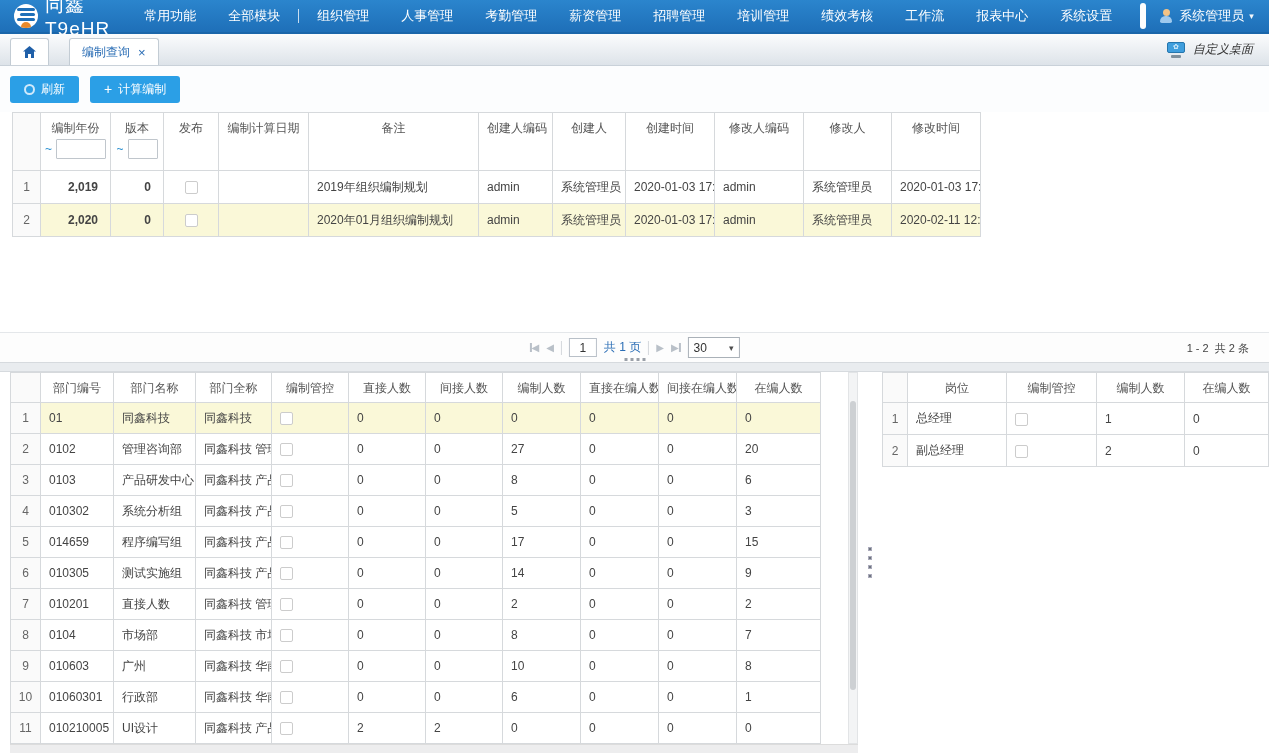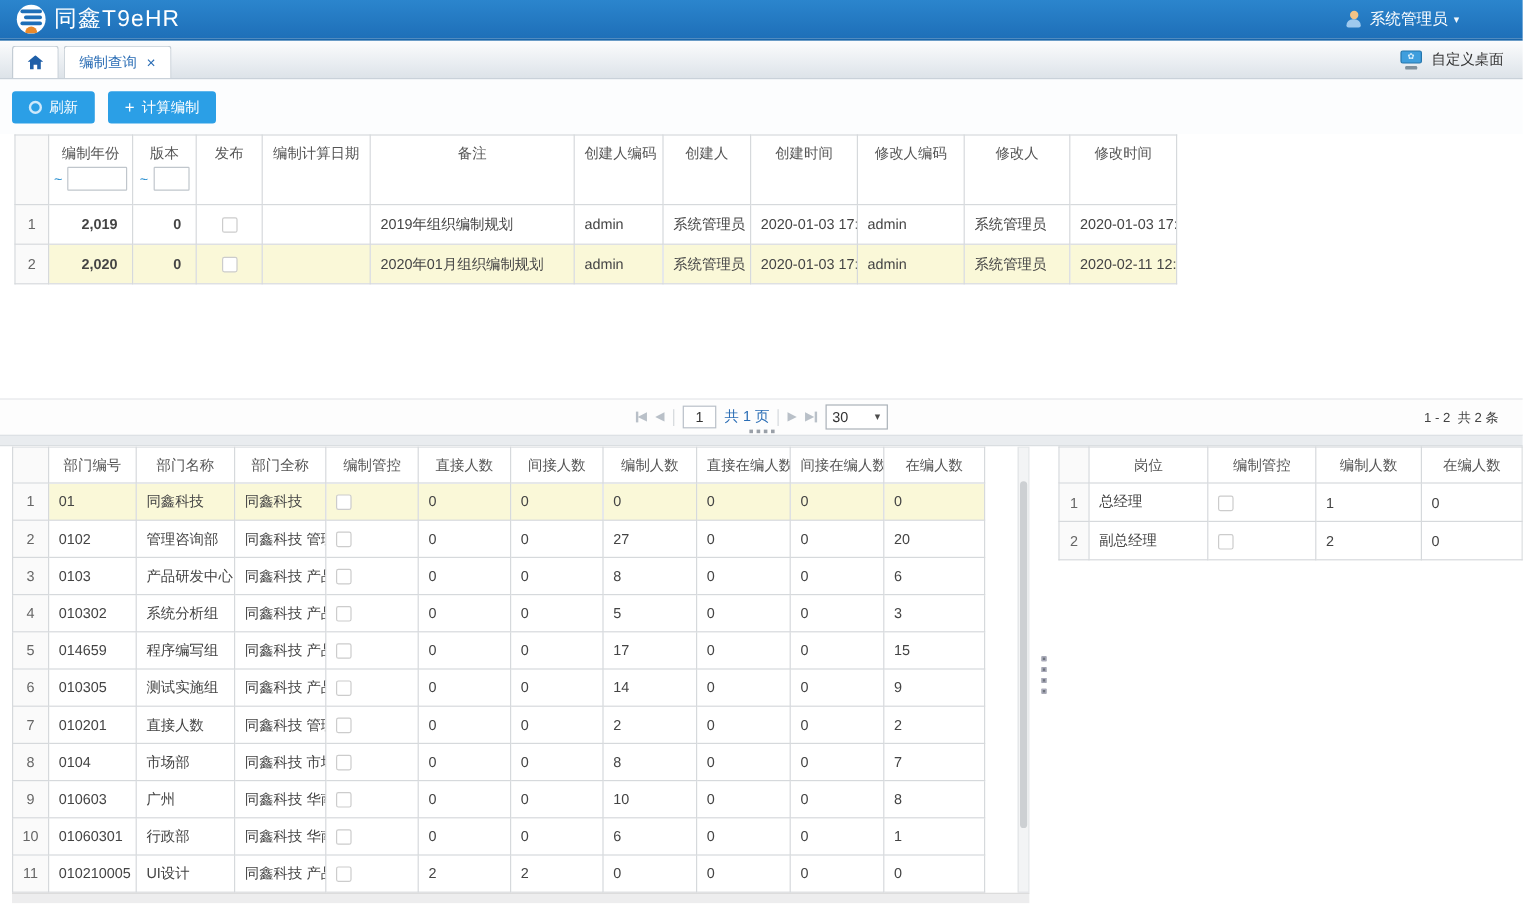--- a/index.html
+++ b/index.html
@@ -23,30 +23,30 @@
   .nav-right .nav-item { padding:0 13px; }
   .caret { font-size:9px; margin-left:5px; opacity:.95; }
   .user-icon { width:14px; height:14px; position:relative; margin-right:6px; }
   .user-icon .head { position:absolute; top:0; left:4px; width:7px; height:7px; border-radius:50%; background:#f3c386; }
   .user-icon .body { position:absolute; bottom:0; left:1px; width:12px; height:7px; border-radius:6px 6px 2px 2px; background:#9ec9ee; }
 
   
   .tabbar { height:32px; background:linear-gradient(180deg,#fbfcfd,#dde3e9);
     border-bottom:1px solid #c9d1d9; display:flex; align-items:flex-end; padding:0 10px; position:relative; }
   .tab { background:#fff; border:1px solid #c3ccd4; border-bottom:none; border-radius:3px 3px 0 0;
-    height:27px; display:flex; align-items:center; padding:0 12px; margin-right:4px; cursor:pointer; }
+    height:27px; display:flex; align-items:center; padding:0 12px; margin-right:20px; cursor:pointer; }
   .tab-home svg { display:block; }
   .tab-label { font-size:12px; color:#2a6db5; }
   .tab-close { font-size:13px; color:#2a6db5; margin-left:8px; cursor:pointer; line-height:1; }
   .tabbar-right { position:absolute; right:16px; top:0; height:100%; display:flex; align-items:center; gap:7px; cursor:pointer; }
   .monitor-icon { width:20px; height:16px; position:relative; }
   .monitor-icon .screen { position:absolute; top:0; left:1px; width:18px; height:11px; background:#3f9edd; border:1px solid #2576ad; border-radius:2px; }
   .monitor-icon .screen:after { content:"✿"; position:absolute; color:#d9eefb; font-size:7px; left:5px; top:0px; }
   .monitor-icon .stand { position:absolute; bottom:0; left:5px; width:10px; height:3px; background:#7f909c; border-radius:1px; }
-  .tabbar-right span { font-size:12px; color:#333; }
+  .tabbar-right span { font-size:12px; color:#333;font-style:italic; }
 
   
   .toolbar { height:46px; background:#fcfdfe; display:flex; align-items:center; gap:11px; padding:0 10px; }
   .btn { background:#2b9fe6; color:#fff; border:none; border-radius:3px; font-size:12px;
     height:27px; padding:0 14px; display:flex; align-items:center; gap:6px; cursor:pointer;
     font-family:inherit; }
   .refresh-glyph { width:11px; height:11px; border:2px solid #cfe9fb; border-radius:50%; display:inline-block; }
   .plus-glyph { font-size:14px; line-height:1; }
 
   
@@ -110,20 +110,36 @@
 <header class="navbar">
   <div class="logo">
     <span class="logo-icon">
         <i></i>
         <i></i>
         <i></i>
         <b></b>
       </span>
     <span class="logo-text">同鑫T9eHR</span>
   </div>
+  <nav class="nav-menu">
+    <span class="nav-item">常用功能</span>
+    <span class="nav-item">全部模块</span>
+    <span class="nav-divider"></span>
+    <span class="nav-item">组织管理</span>
+    <span class="nav-item">人事管理</span>
+    <span class="nav-item">考勤管理</span>
+    <span class="nav-item">薪资管理</span>
+    <span class="nav-item">招聘管理</span>
+    <span class="nav-item">培训管理</span>
+    <span class="nav-item">绩效考核</span>
+    <span class="nav-item">工作流</span>
+    <span class="nav-item">报表中心</span>
+    <span class="nav-item">系统设置</span>
+    <span class="nav-scrollthumb"></span>
+  </nav>
   <div class="nav-right">
     <span class="nav-item">
       <span class="user-icon">
           <span class="head"></span>
           <span class="body"></span>
         </span>
       <span>系统管理员</span>
       <span class="caret">▾</span>
     </span>
     <span class="nav-item">

